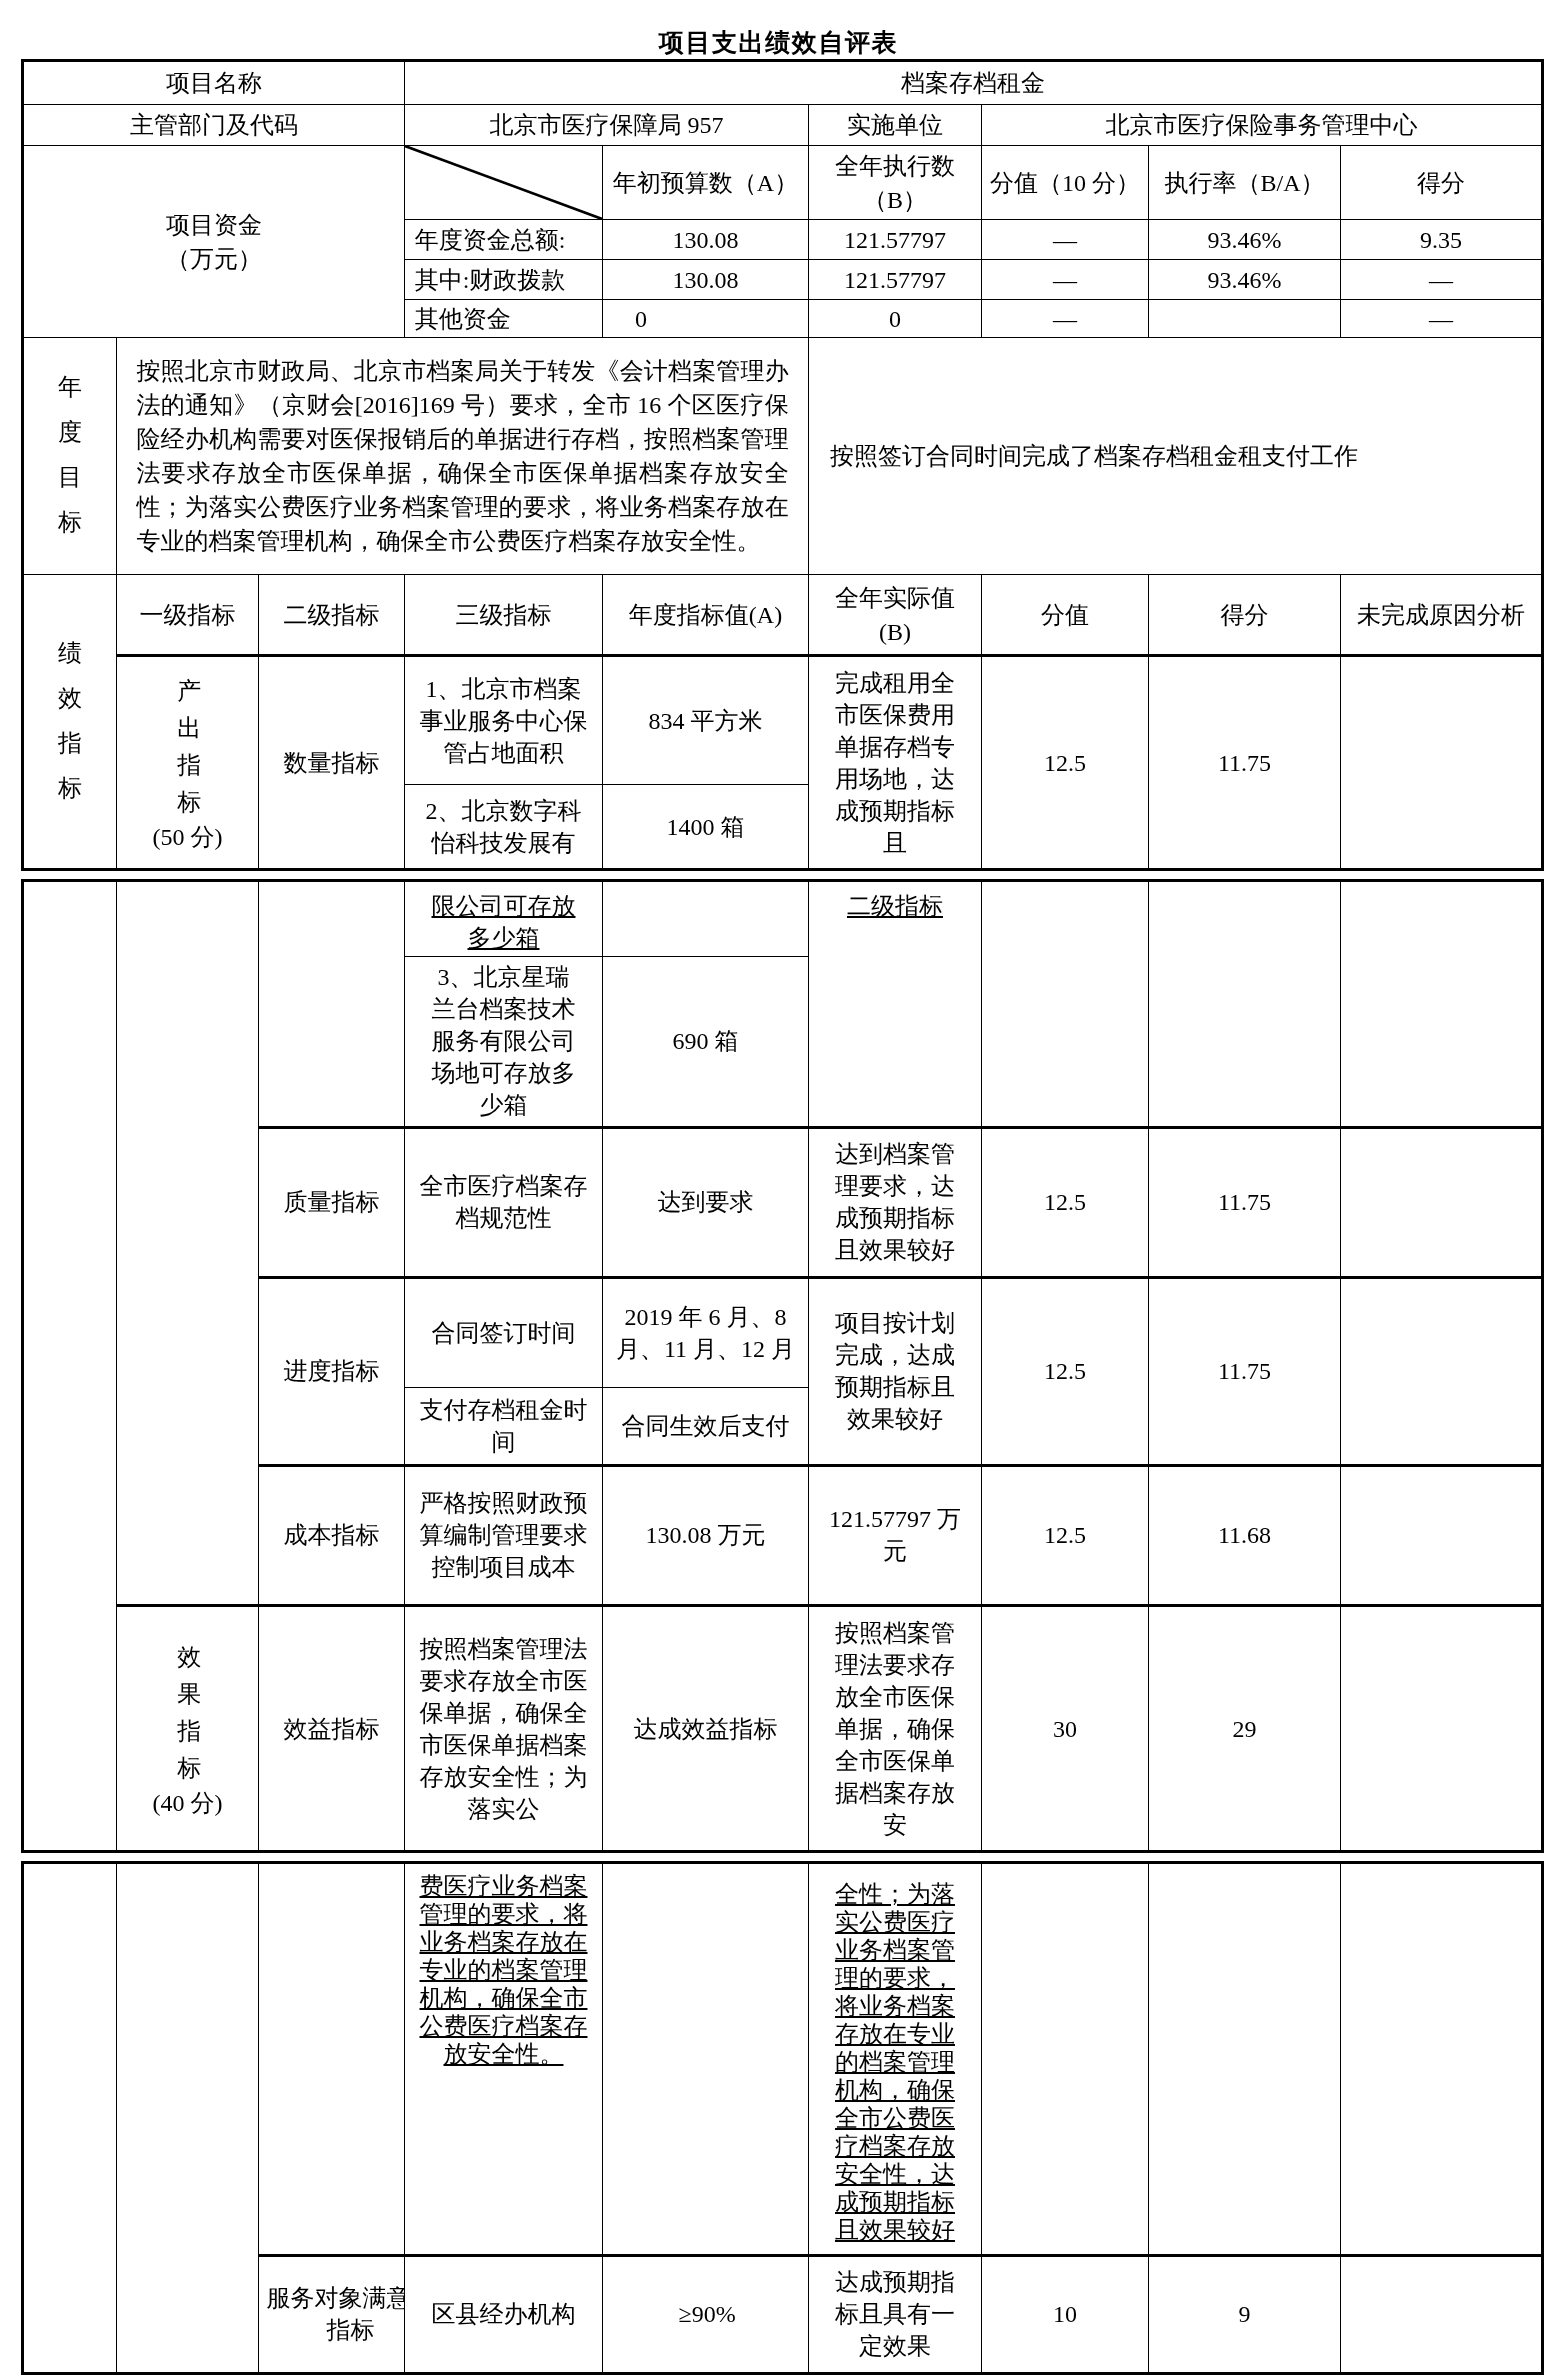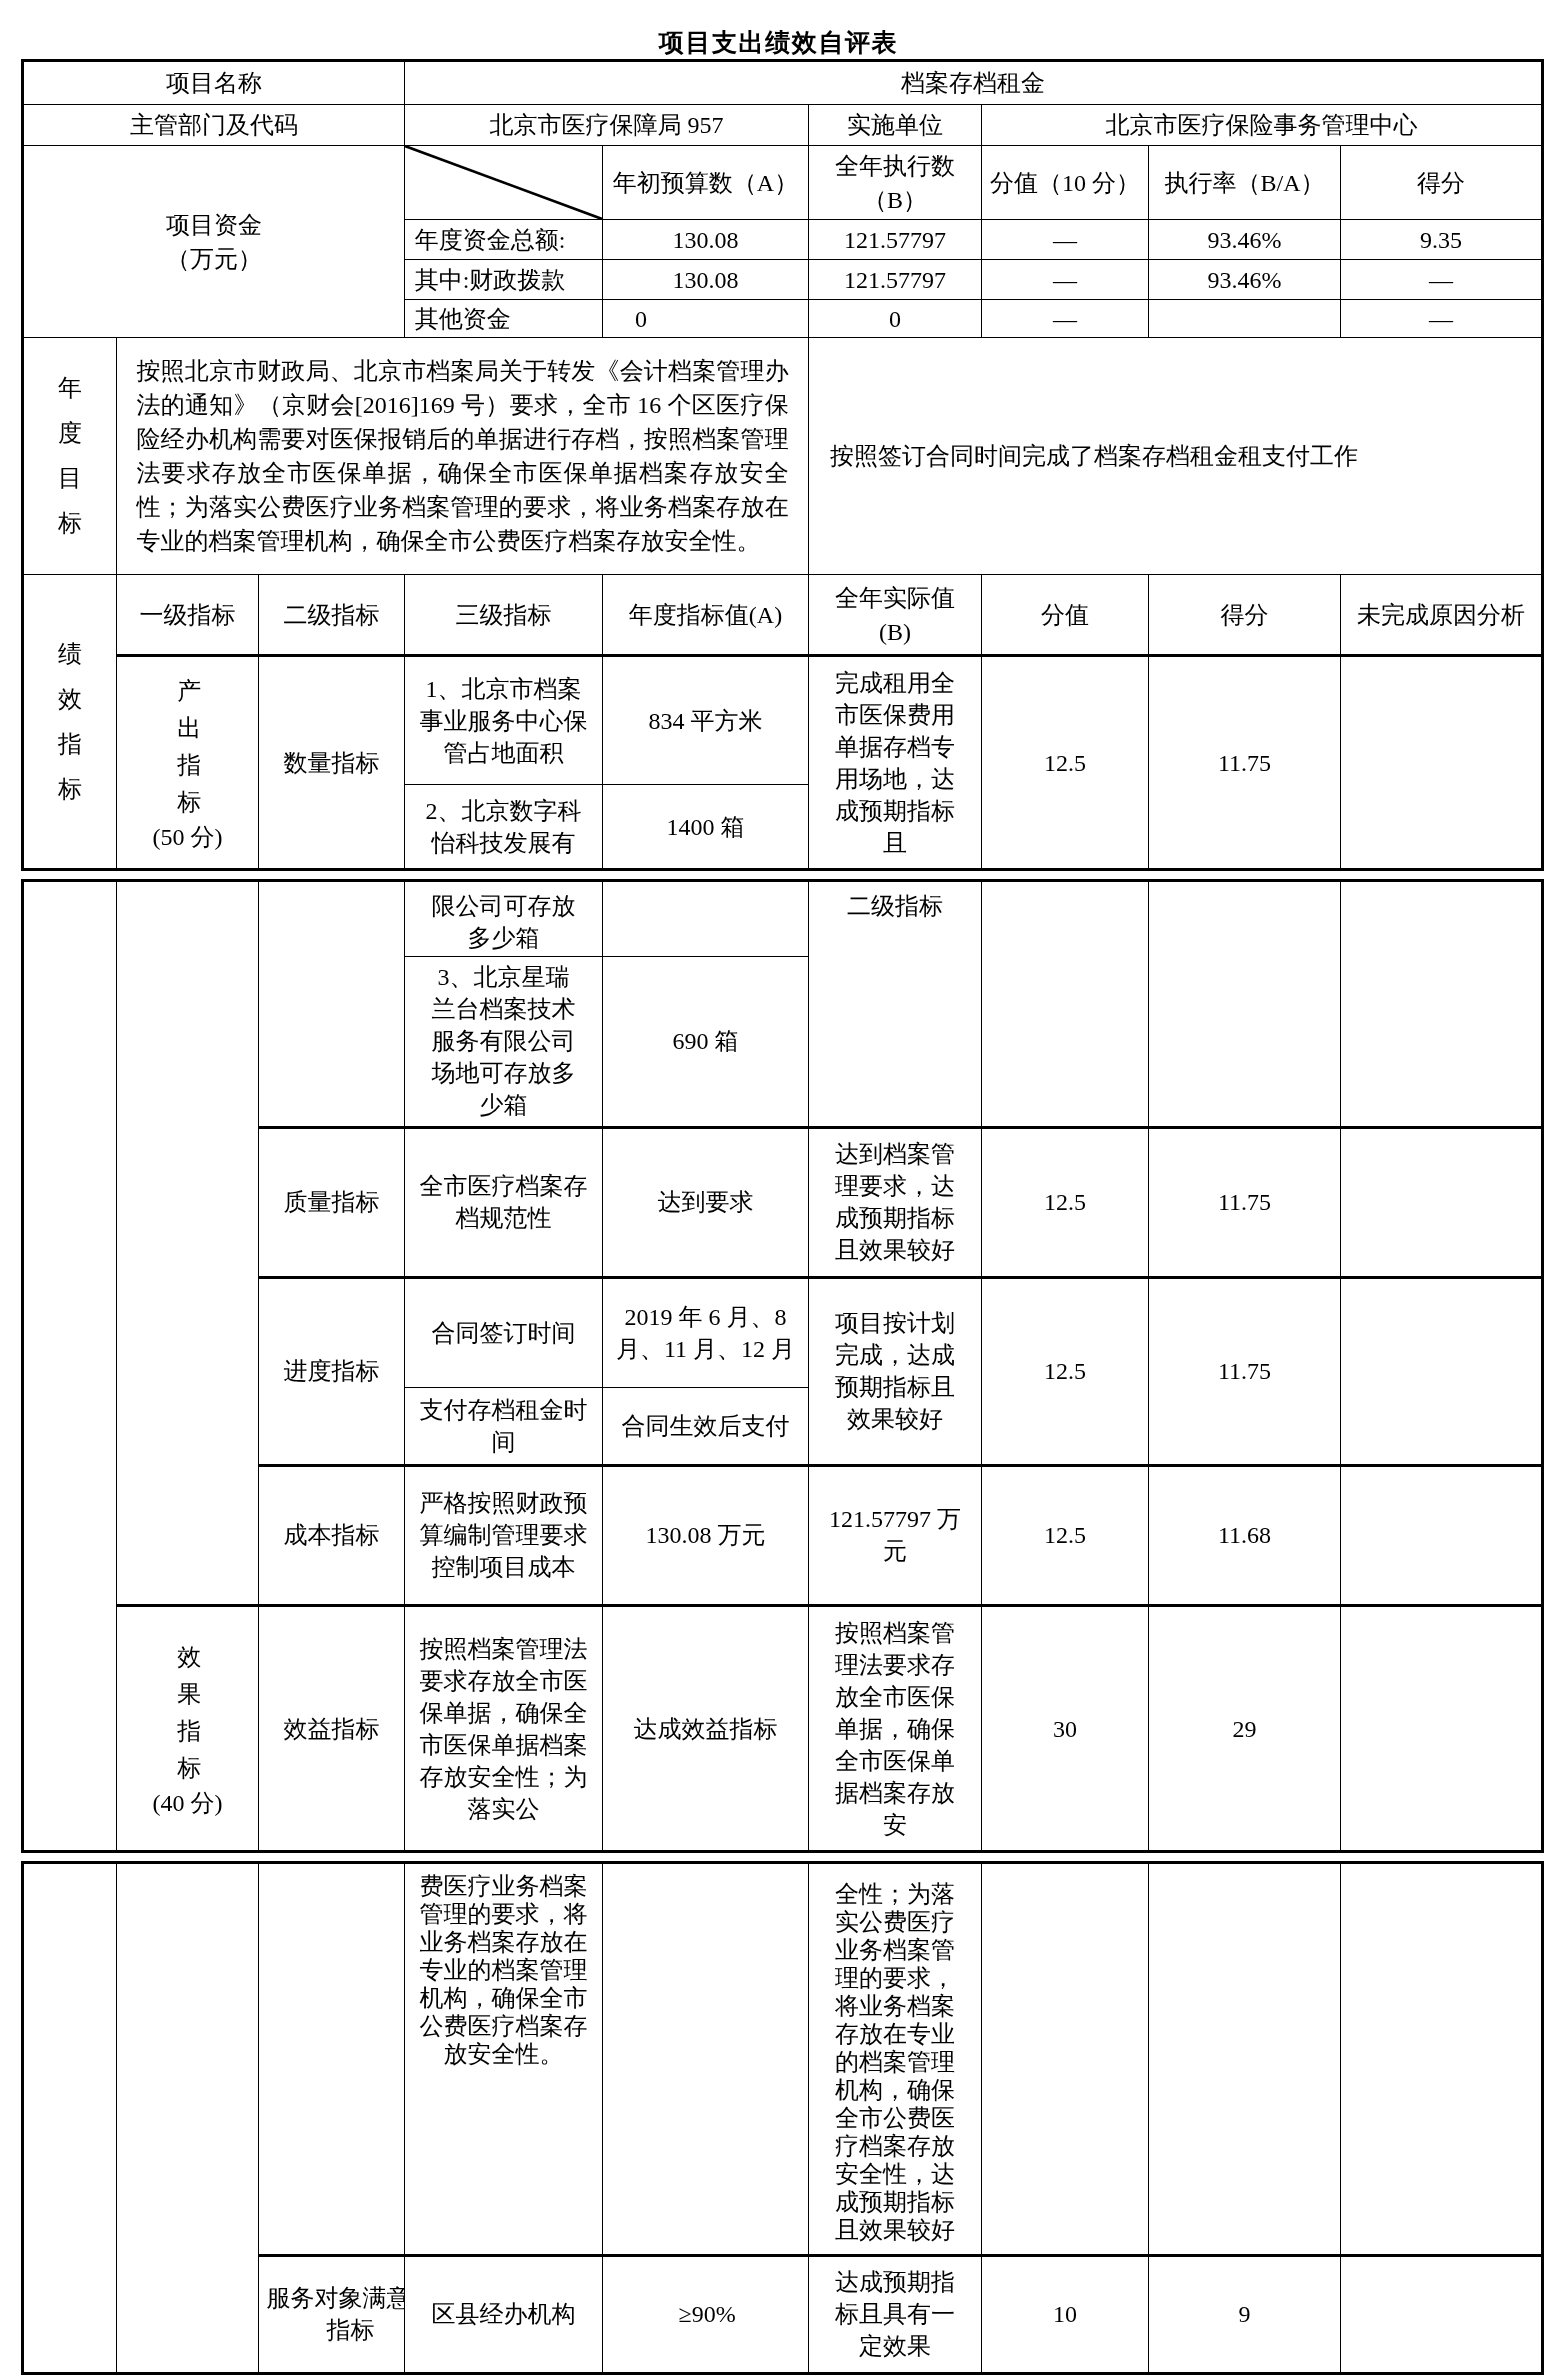--- a/index.html
+++ b/index.html
@@ -14,29 +14,29 @@
   .tbl { border:3.2px solid #000; }
   .tbl + .tbl { margin-top:8px; }
   td {
     border:1.6px solid #000; text-align:center; vertical-align:middle;
     font-size:24px; line-height:32px; padding:1.6px 4.9px; overflow:hidden;
     word-break:break-word;
   }
   td.left { text-align:left; padding-left:9.7px; }
   td.num-left { text-align:left; padding-left:32px; }
   td.tight-left { text-align:center; padding-left:8px; }
-  td.vtop { vertical-align:top; padding-top:8px; }
+  td.vtop { vertical-align:top; padding-top:8px;text-decoration:underline; }
   td.thick { border-top:3.2px solid #000; }
   .two-line div { line-height:34px;text-align:center; }
   .goal-text {
     text-align:justify; text-justify:inter-ideograph;
     line-height:34px; padding:11.3px 19.4px; vertical-align:middle;
   }
   .goal-result { text-align:left; padding-left:21px; line-height:34px; }
-  .vstack { width:27.5px; margin:0 auto; word-break:break-all; line-height:45px; text-align:center; }
+  .vstack { width:27.5px; margin:0 auto; word-break:break-all; line-height:45px; text-align:center;font-family:Liberation Mono, monospace; }
   .vstack2 { width:27.5px; margin:0 auto; word-break:break-all; line-height:37px; text-align:right; }
   .vsuffix { line-height:32px; white-space:nowrap; }
   .w7 { width:173px; margin:0 auto; }
   .w6 { width:154px; margin:0 auto; }
   .w55 { width:138px; margin:8px auto;text-align:center; }
   .cont { line-height:28px; }
   .diag { position:relative; padding:0; }
   .diag svg { position:absolute; left:0; top:0; width:100%; height:100%; display:block; }
 </style>
 </head>

